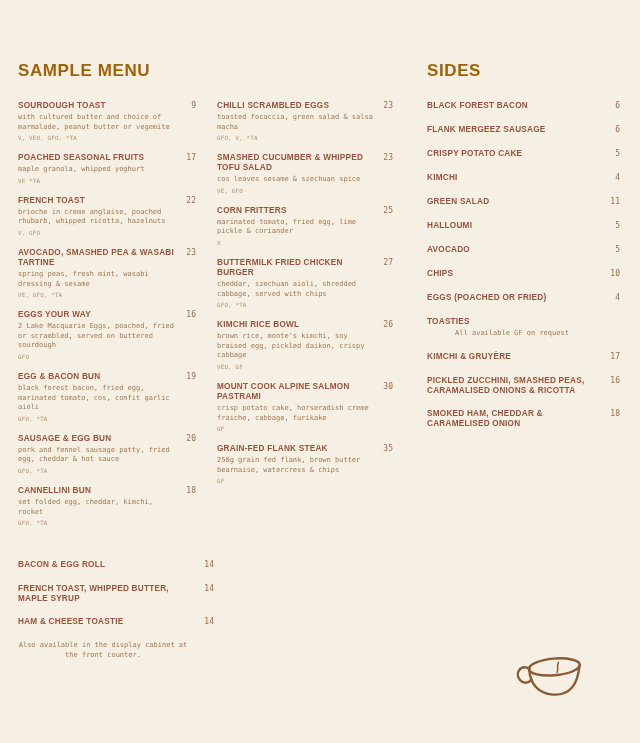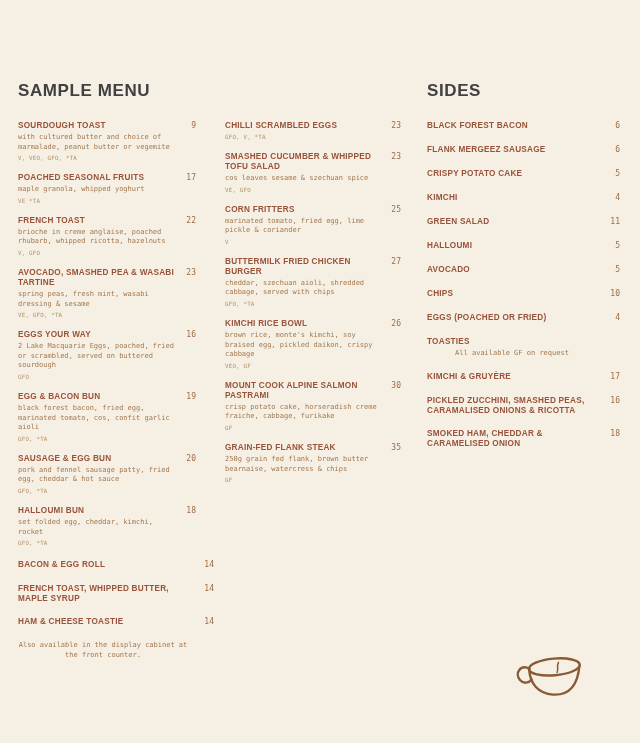--- a/index.html
+++ b/index.html
@@ -11,27 +11,26 @@
     overflow:hidden;
   }
   .page{position:absolute;inset:0;}
   p{margin:0;}
   h1{margin:0;}
 
   .section-title{
     font-size:17px;
     font-weight:bold;
     letter-spacing:0.6px;
-    color:#404040;
+    color:#a16207;
     line-height:18px;
-    margin-top:20px;
   }
 
   #sample-menu{position:absolute;left:18px;top:62px;width:380px;}
-  .cols{display:flex;gap:29px;margin-top:21px;}
+  .cols{display:flex;gap:21px;margin-top:21px;}
   .col1{width:178px;flex:none;}
   .col2{width:176px;flex:none;}
 
   .dish{margin-bottom:11px;}
   .dish-row{display:flex;justify-content:space-between;align-items:flex-start;}
   .dish-name{
     font-weight:bold;font-size:8.2px;letter-spacing:0.25px;
     color:#9a523a;line-height:10px;padding-right:6px;
   }
   .dish-price{
@@ -127,33 +126,34 @@
           <article class="dish">
     <div class="dish-row">
       <span class="dish-name">SAUSAGE &amp; EGG BUN</span>
       <span class="dish-price">20</span>
     </div>
     <p class="dish-desc">pork and fennel sausage patty, fried egg, cheddar &amp; hot sauce</p>
     <p class="dish-tags">GFO, *TA</p>
   </article>
           <article class="dish">
     <div class="dish-row">
-      <span class="dish-name">HALLOUMI BUN</span>
+      <span class="dish-name">CANNELLINI BUN</span>
       <span class="dish-price">18</span>
     </div>
     <p class="dish-desc">set folded egg, cheddar, kimchi, rocket</p>
     <p class="dish-tags">GFO, *TA</p>
   </article>
         </div>
       <div class="col2" id="col2">
           <article class="dish">
     <div class="dish-row">
       <span class="dish-name">CHILLI SCRAMBLED EGGS</span>
       <span class="dish-price">23</span>
     </div>
+    <p class="dish-desc">toasted focaccia, green salad &amp; salsa macha</p>
     <p class="dish-tags">GFO, V, *TA</p>
   </article>
           <article class="dish">
     <div class="dish-row">
       <span class="dish-name">SMASHED CUCUMBER &amp; WHIPPED TOFU SALAD</span>
       <span class="dish-price">23</span>
     </div>
     <p class="dish-desc">cos leaves sesame &amp; szechuan spice</p>
     <p class="dish-tags">VE, GFO</p>
   </article>

